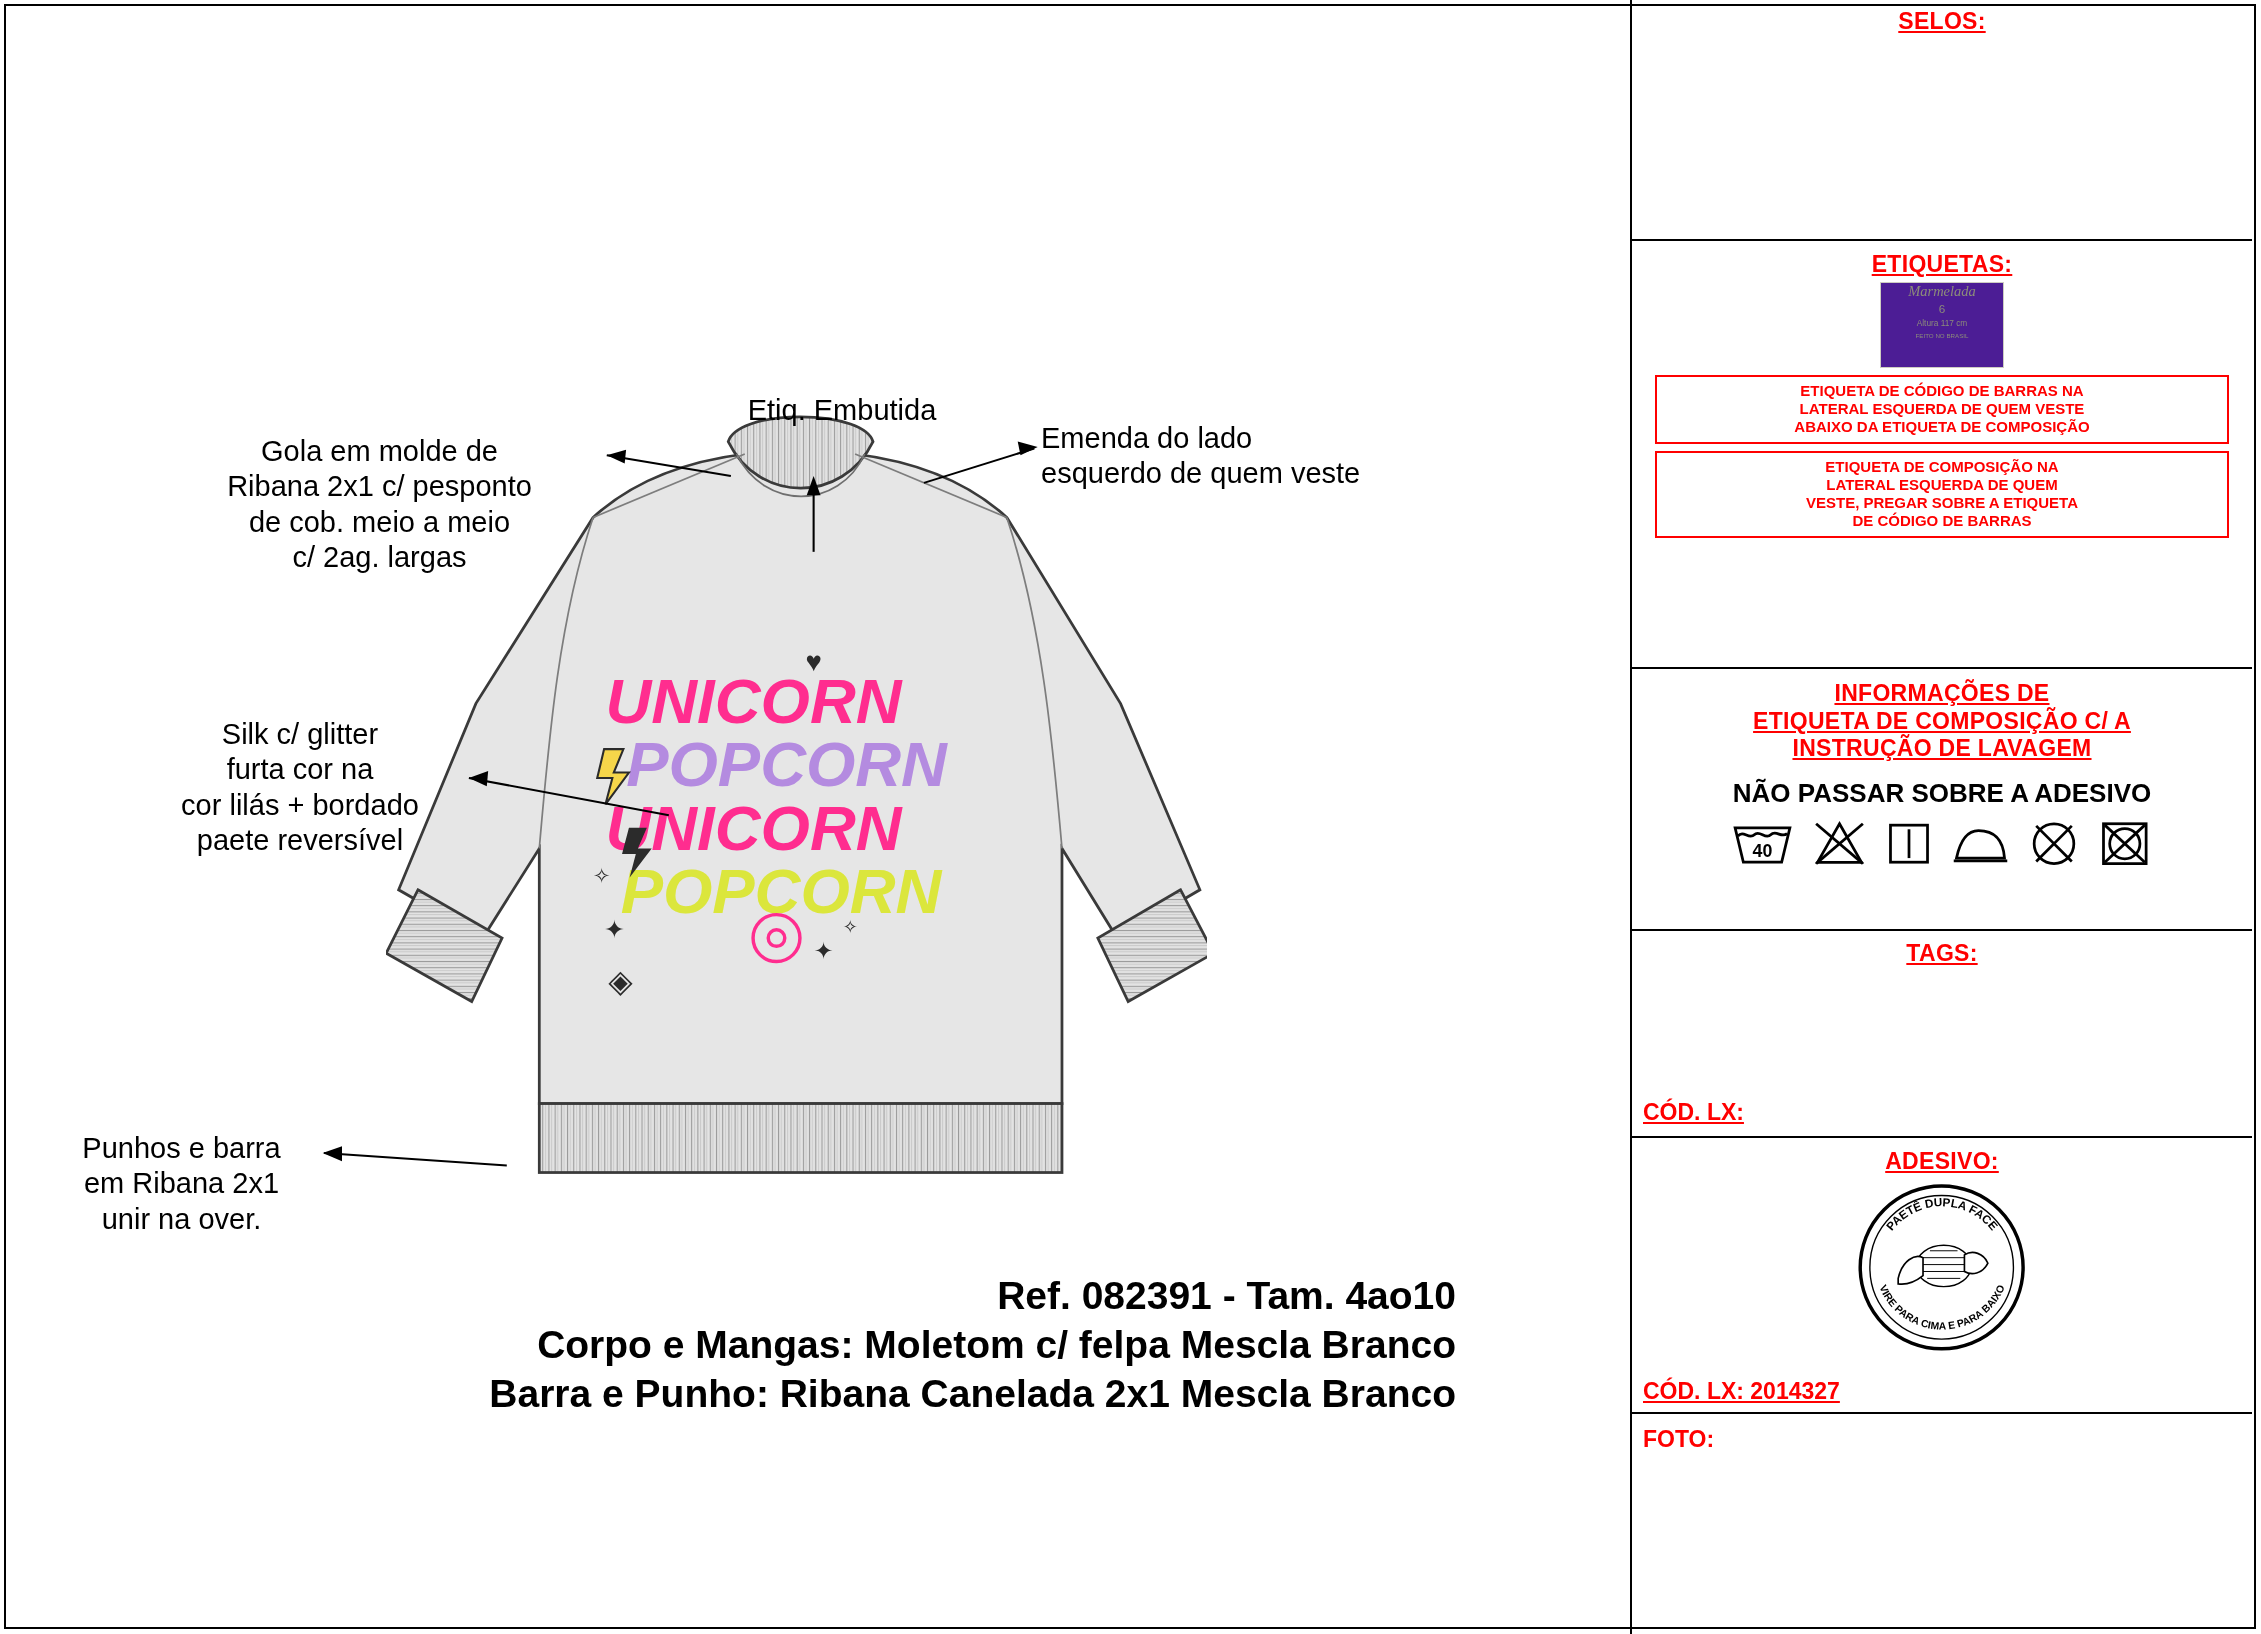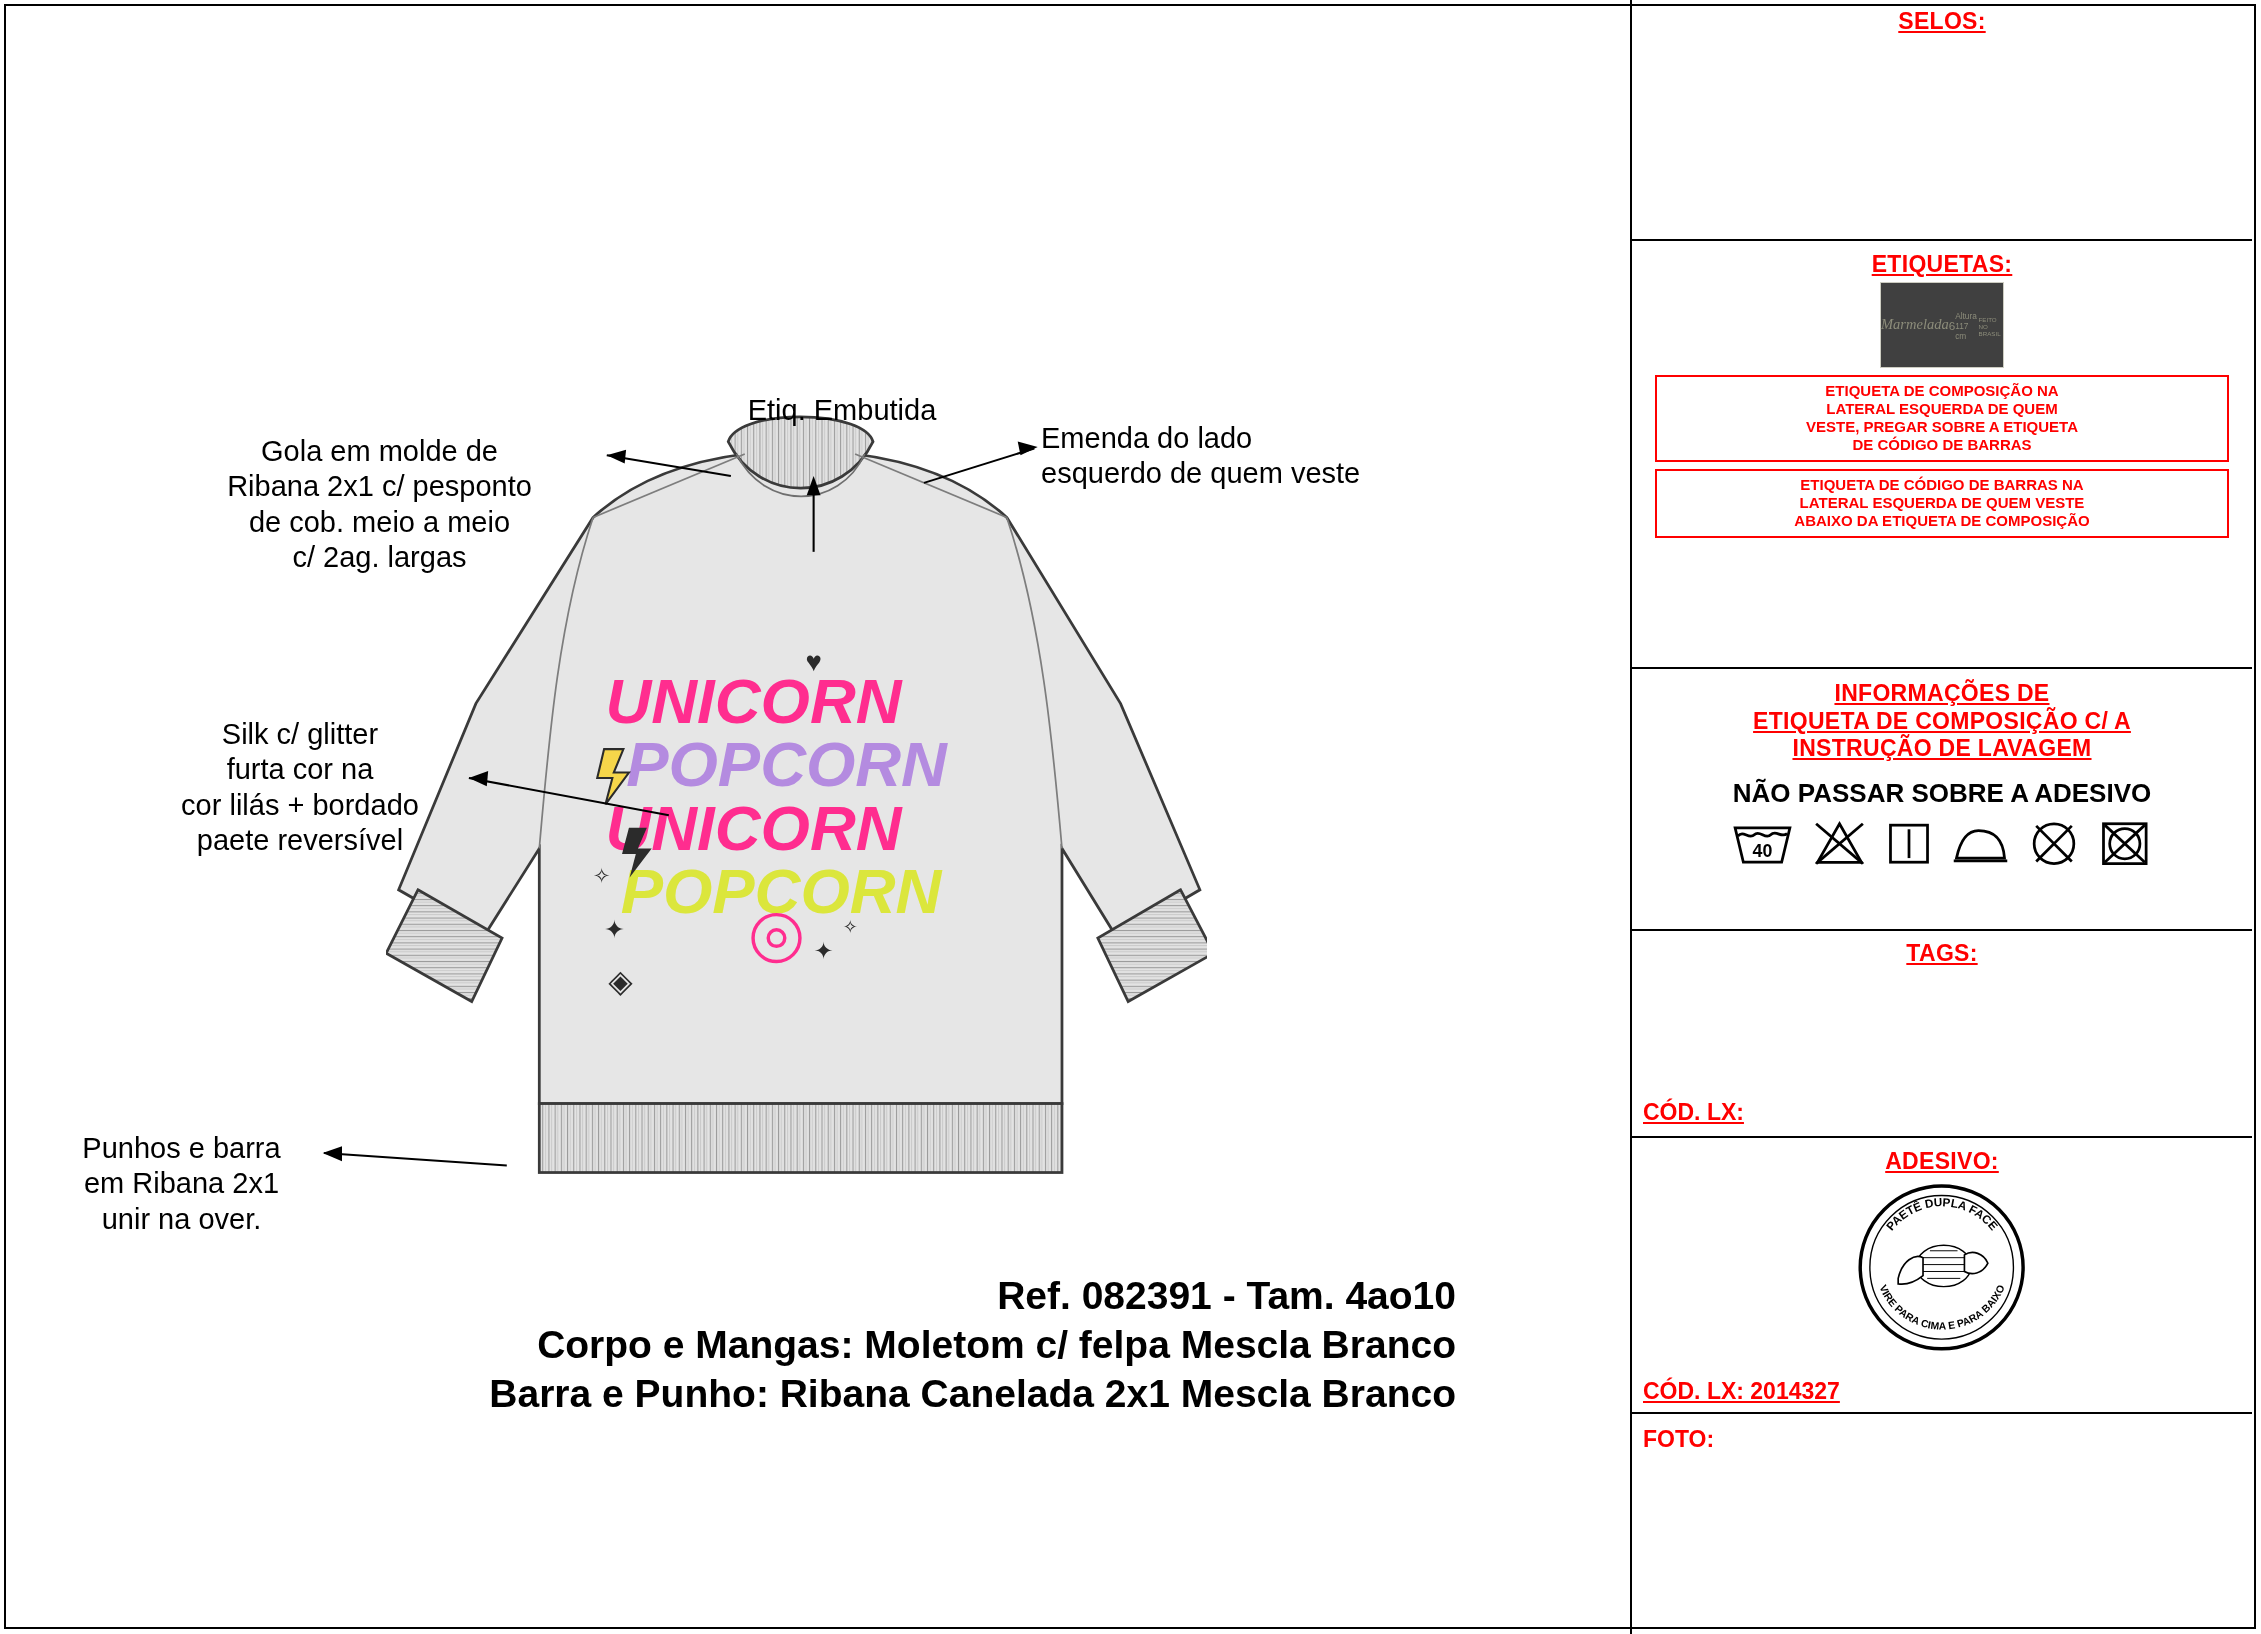--- a/index.html
+++ b/index.html
@@ -69,23 +69,23 @@
   .rleft{
     color:#ff0000;font-weight:bold;font-size:23px;text-decoration:underline;
     padding-left:11px;
   }
   .rleft.nound{text-decoration:none;}
   .blacktitle{
     text-align:center;color:#000;font-weight:bold;font-size:26px;
   }
   
   .wlabel{
-    width:124px;height:86px;margin:4.1px auto 0 auto;background:#404040;
+    width:124px;height:86px;margin:4.1px auto 0 auto;background:#4c1d95;
     border:0.7px solid #cdcdc2;box-sizing:border-box;
-    display:flex;align-items:center;
+    display:flex;flex-direction:column;align-items:center;
     color:#8c8c7a;
   }
   .wlabel .brand{font-family:"Liberation Serif", serif;font-size:14.5px;font-style:italic;}
   .wlabel .size{font-size:11.7px;margin-top:2.1px;}
   .wlabel .alt{font-size:8.3px;margin-top:2.8px;}
   .wlabel .made{font-size:6.2px;margin-top:4.1px;}
   
   .care{
     display:flex;justify-content:center;align-items:center;gap:18px;margin-top:9.7px;
   }
@@ -208,27 +208,27 @@
     <div class="rbox" style="top:241px;height:428px;padding-top:9.7px;">
       <div class="rtitle">ETIQUETAS:</div>
 
       <div class="wlabel">
         <div class="brand">Marmelada</div>
         <div class="size">6</div>
         <div class="alt">Altura 117 cm</div>
         <div class="made">FEITO NO BRASIL</div>
       </div>
 
+      <div class="redbox" style="white-space:pre-line;">ETIQUETA DE CÓDIGO DE BARRAS NA
+LATERAL ESQUERDA DE QUEM VESTE
+ABAIXO DA ETIQUETA DE COMPOSIÇÃO</div>
       <div class="redbox" style="white-space:pre-line;">ETIQUETA DE COMPOSIÇÃO NA
 LATERAL ESQUERDA DE QUEM
 VESTE, PREGAR SOBRE A ETIQUETA
 DE CÓDIGO DE BARRAS</div>
-      <div class="redbox" style="white-space:pre-line;">ETIQUETA DE CÓDIGO DE BARRAS NA
-LATERAL ESQUERDA DE QUEM VESTE
-ABAIXO DA ETIQUETA DE COMPOSIÇÃO</div>
     </div>
 
     <div class="rbox" style="top:669px;height:262px;padding-top:11px;">
       <div class="rtitle" style="white-space:pre-line;line-height:1.2;">INFORMAÇÕES DE
 ETIQUETA DE COMPOSIÇÃO C/ A
 INSTRUÇÃO DE LAVAGEM</div>
       <div class="blacktitle" style="margin-top:15px;">NÃO PASSAR SOBRE A ADESIVO</div>
 
       <div class="care">
 

